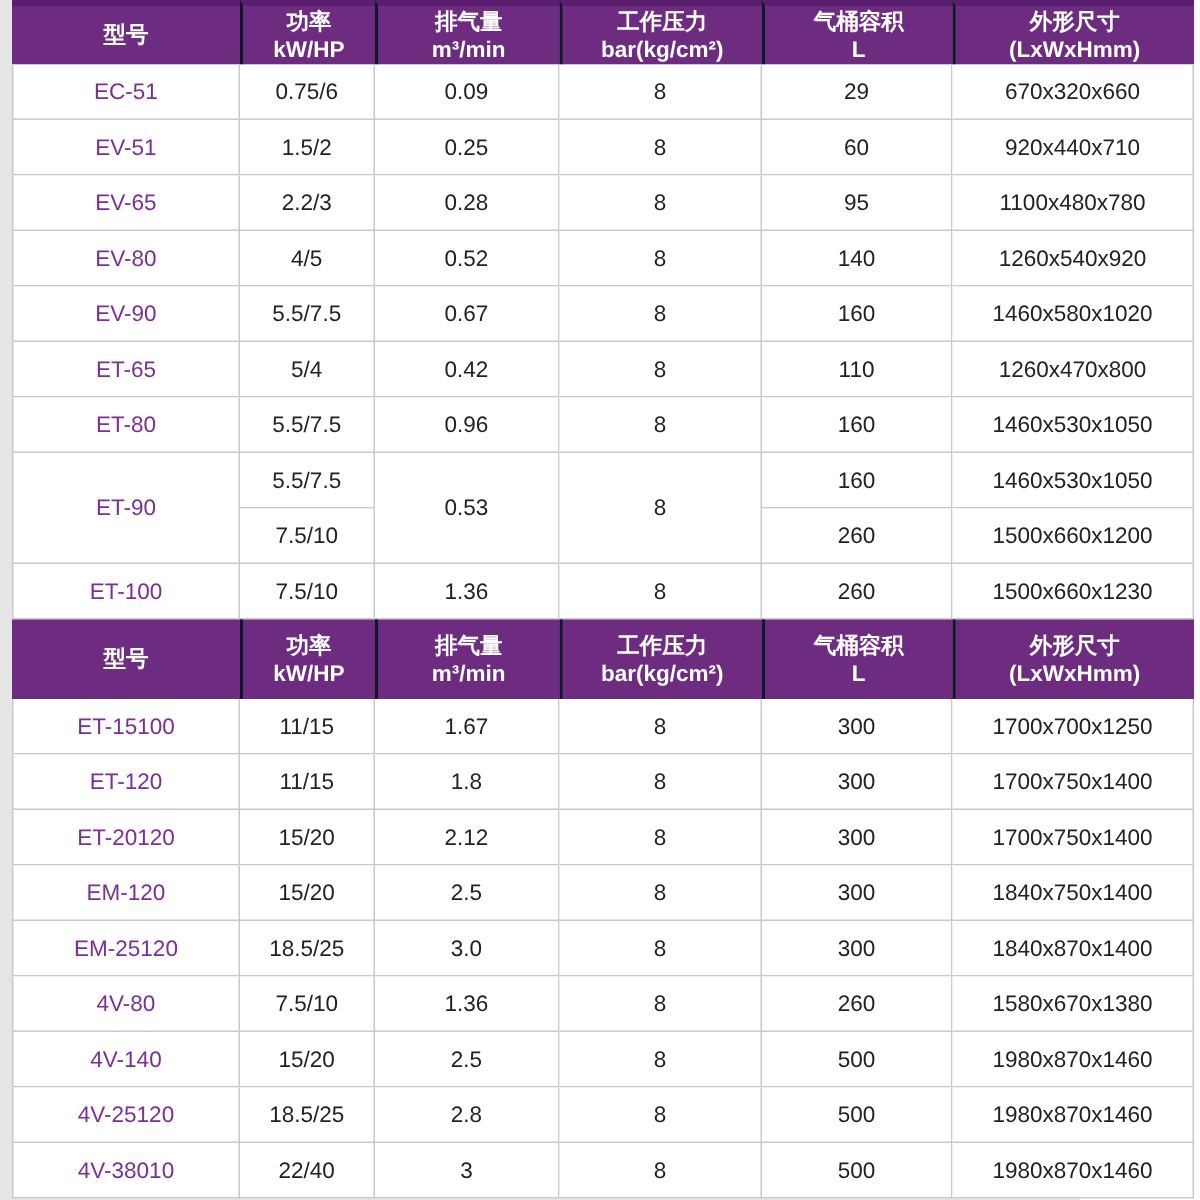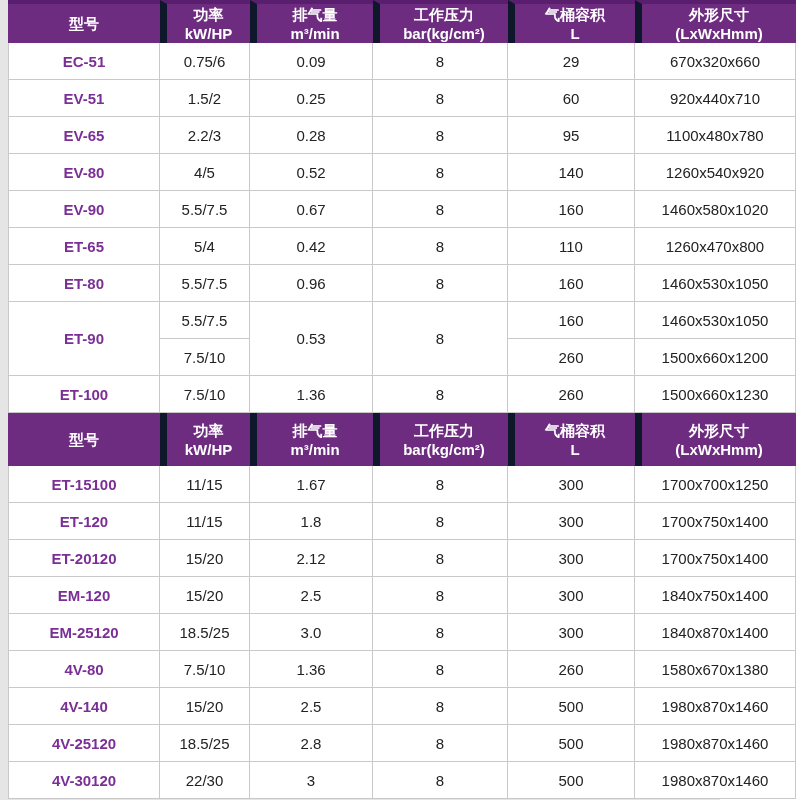--- a/index.html
+++ b/index.html
@@ -34,42 +34,42 @@
   tr.head-row th {
     background: #6e2c80;
     color: #ffffff;
     font-weight: bold;
     font-size: 15px;
     line-height: 19px;
     text-align: center;
     vertical-align: middle;
     padding: 0;
     height: 53px;
-    border-left: 7px solid #0f172a;
+    border-left: 2px solid #0f172a;
   }
   tr.head-row th:first-child { border-left: none; }
   tr.head-row.first-head th {
     height: 39px;
     border-top: 4px solid #591f6e;
   }
 
   td {
     height: 36px;
     padding: 0;
     text-align: center;
     vertical-align: middle;
     font-size: 15px;
     color: #222222;
     background: #ffffff;
     border-right: 1px solid #c9c9c9;
     border-bottom: 1px solid #c9c9c9;
   }
   td.first-col { border-left: 1px solid #c9c9c9; }
   td.model {
-    font-weight: bold;
+    font-weight: normal;
     color: #7b2f96;
   }
 </style>
 </head>
 <body>
 
 <div class="page">
   <table class="spec">
     <colgroup>
       <col class="c-model">
@@ -265,22 +265,22 @@
         </tr>
         <tr>
           <td class="first-col model">4V-25120</td>
           <td class="">18.5/25</td>
           <td class="">2.8</td>
           <td class="">8</td>
           <td class="">500</td>
           <td class="">1980x870x1460</td>
         </tr>
         <tr>
-          <td class="first-col model">4V-30120</td>
-          <td class="">22/30</td>
+          <td class="first-col model">4V-38010</td>
+          <td class="">22/40</td>
           <td class="">3</td>
           <td class="">8</td>
           <td class="">500</td>
           <td class="">1980x870x1460</td>
         </tr>
       </tbody>
   </table>
 </div>
 
 </body></html>

